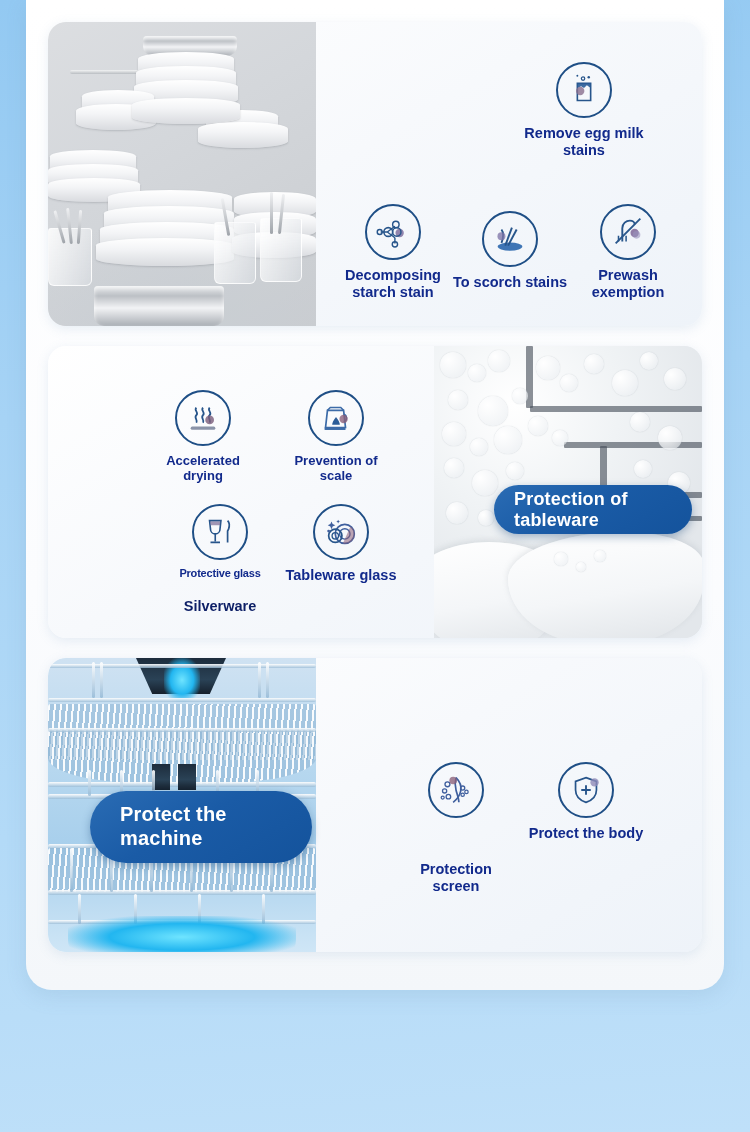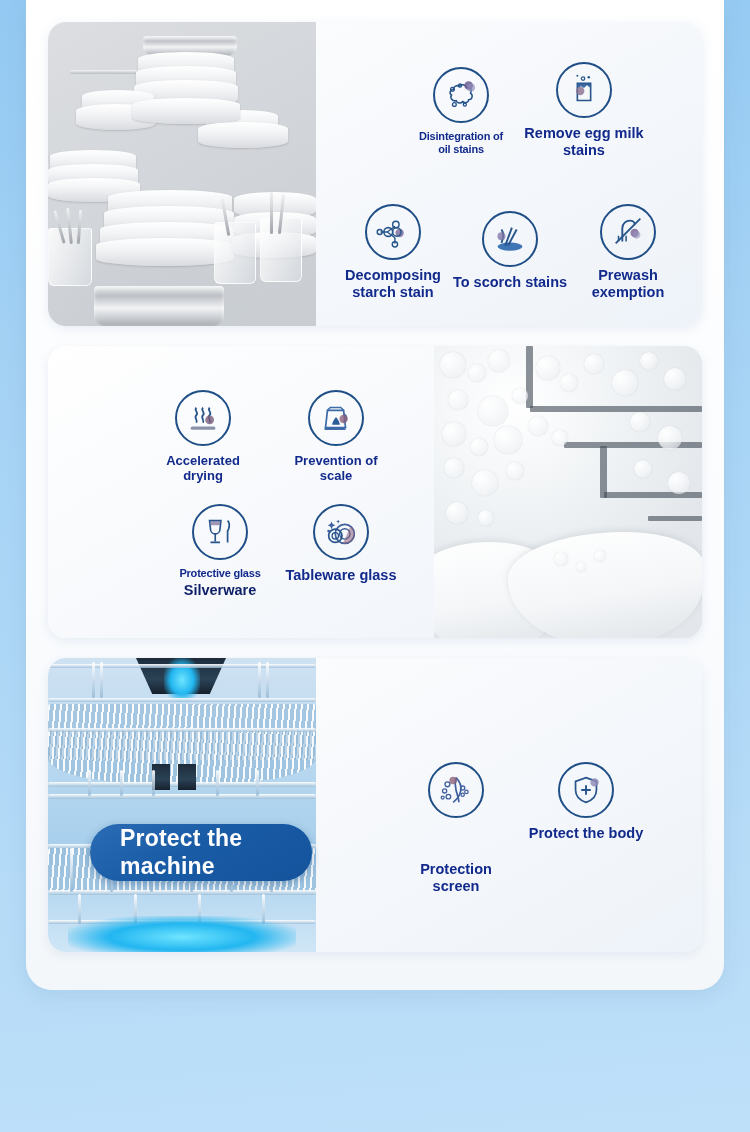--- a/index.html
+++ b/index.html
@@ -132,22 +132,22 @@
     border-radius: 40px;
     font-weight: bold;
     letter-spacing: 0.2px;
     display: flex;
     align-items: center;
     box-shadow: 0 3px 9px rgba(16,62,116,0.35);
     z-index: 6;
   }
   .pill-1 { left: 68px;  top: 151px; width: 212px; height: 53px; font-size: 20px; padding-left: 26px; }
   .pill-2 { left: 472px; top: 489px; width: 198px; height: 49px; font-size: 18px; padding-left: 20px; }
-  .pill-3 { left: 68px;  top: 813px; width: 222px; height: 57px; font-size: 23px; padding-left: 30px;
-            line-height: 1.18; align-items: center; margin-top: 33px; }
+  .pill-3 { left: 68px;  top: 813px; width: 222px; height: 72px; font-size: 20px; padding-left: 30px;
+            line-height: 1.18; align-items: center; }
 
   
   .features {
     flex: 1;
     position: relative;
   }
 
   .feat {
     position: absolute;
     display: flex;
@@ -170,21 +170,21 @@
     font-weight: bold;
     text-align: center;
     line-height: 1.16;
     white-space: pre-line;
   }
   .lbl-sm  { font-size: 11px; letter-spacing: -0.2px; }
   .lbl-md  { font-size: 13px; }
   .lbl-lg  { font-size: 14.5px; }
 
   .feat-label-2 {
-    margin-top: 2px;
+    margin-top: 18px;
     color: #0d1f66;
     font-weight: bold;
     font-size: 14.5px;
     text-align: center;
   }
 </style>
 </head>
 <body>
 
 <div id="card-stack">
@@ -222,35 +222,20 @@
           <div class="cutlery-stem" style="left:176px;top:176px; height:38px; transform:rotate(-10deg);"></div>
           <div class="cutlery-cup" style="left:212px;top:196px; width:42px; height:64px;"></div>
           <div class="cutlery-stem" style="left:222px;top:170px; height:42px;"></div>
           <div class="cutlery-stem" style="left:232px;top:172px; height:40px; transform:rotate(6deg);"></div>
           <div class="dish-pot" style="left:46px; top:264px; width:130px;height:40px;"></div>
         </div>
       </div>
 
       <div class="features">
 
-        <div class="feat" style="left:85px; top:45px; width:120px;">
-          <div class="icon-circle">
-            <svg width="38" height="38" viewBox="0 0 40 40">
-              <path d="M10 20c-3-2-1-6 2-6 0-3 4-5 6-3 2-3 7-2 8 1 4-1 6 3 4 6 3 2 2 7-2 7 0 3-4 4-6 2-2 2-6 2-7-1-4 1-7-3-5-6z" fill="none" stroke="#27558b" stroke-width="1.6"></path>
-              <circle cx="11" cy="14" r="2" fill="none" stroke="#27558b" stroke-width="1.4"></circle>
-              <circle cx="19" cy="10" r="1.6" fill="none" stroke="#27558b" stroke-width="1.4"></circle>
-              <circle cx="13" cy="30" r="2" fill="none" stroke="#27558b" stroke-width="1.4"></circle>
-              <circle cx="24" cy="30" r="1.6" fill="none" stroke="#27558b" stroke-width="1.4"></circle>
-              <circle cx="28" cy="10" r="4.6" fill="#6b5d93" opacity="0.85"></circle>
-              <circle cx="30.5" cy="12" r="4.2" fill="#8f8ab8" opacity="0.7"></circle>
-            </svg>
-          </div>
-          <div class="feat-label lbl-sm">Disintegration of
-oil stains</div>
-        </div>
 
         <div class="feat" style="left:205px; top:40px; width:126px;">
           <div class="icon-circle">
             <svg width="38" height="38" viewBox="0 0 40 40">
               <path d="M13 13h14v18H13z" fill="none" stroke="#27558b" stroke-width="1.7"></path>
               <path d="M13 13h14v5l-4-3-3 3-3-2-4 2z" fill="#2a5c98" opacity="0.9"></path>
               <circle cx="19" cy="8" r="1.8" fill="none" stroke="#27558b" stroke-width="1.3"></circle>
               <circle cx="25" cy="6.5" r="1.3" fill="#27558b"></circle>
               <circle cx="13" cy="5" r="1" fill="#27558b"></circle>
               <circle cx="16" cy="21" r="4.4" fill="#8a6f8f" opacity="0.8"></circle>
@@ -414,20 +399,21 @@
               <path d="M17 7l.7 1.5L19 9l-1.3.6L17 11l-.7-1.4L15 9l1.3-.5z" fill="#3f5f9e"></path>
               <circle cx="7" cy="19" r="1.5" fill="#3f5f9e"></circle>
             </svg>
           </div>
           <div class="feat-label lbl-lg">Tableware glass</div>
         </div>
 
       </div>
     </div>
 
+    <div class="pill pill-2" style="position: absolute; left: 446px; top: 139px; white-space: pre-line;">Protection of tableware</div>
   </section>
 
   <section class="panel">
     <div class="panel-inner">
 
       <div class="photo photo-3">
         <div class="washer">
           <div class="washer-top" style="left:88px; top:0px; width:90px; height:36px;
                clip-path:polygon(0 0,100% 0,82% 100%,18% 100%);"></div>
           <div class="glow" style="left:116px; top:0px; width:36px; height:44px;"></div>

